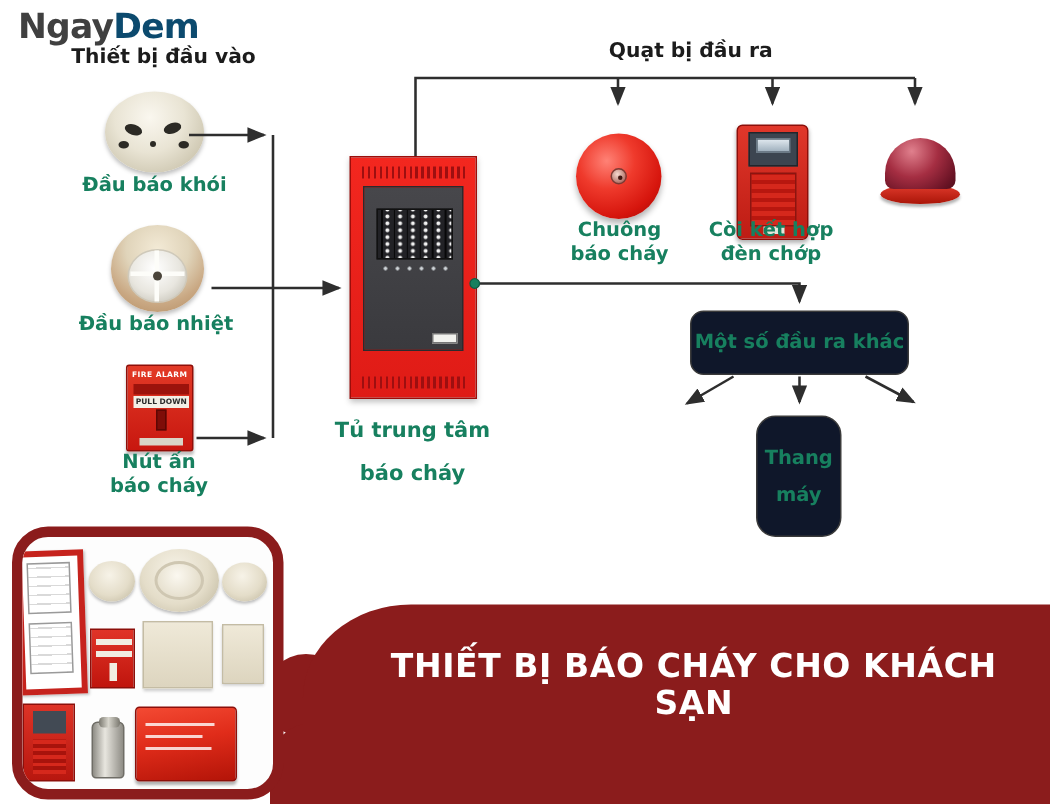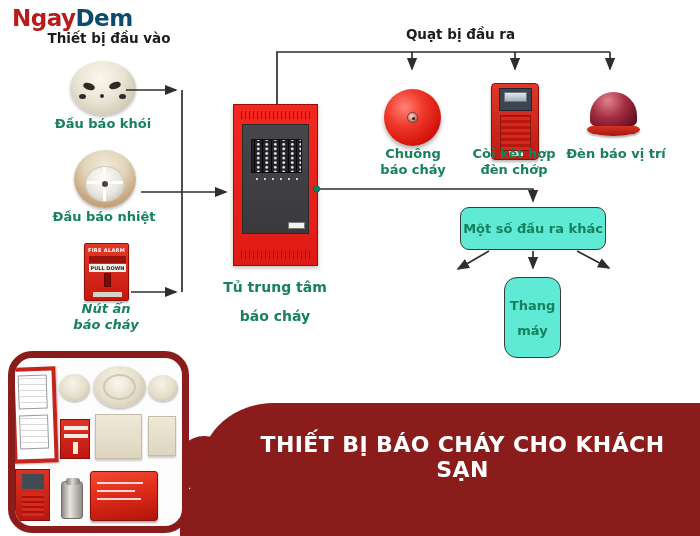--- a/index.html
+++ b/index.html
@@ -5,29 +5,29 @@
   * { margin:0; padding:0; box-sizing:border-box; }
   html,body { background:#ffffff; }
   body { font-family:"DejaVu Sans","Liberation Sans",sans-serif; }
   #stage{
     position:relative; width:700px; height:536px; background:#ffffff;
     overflow:hidden;
   }
   .abs{ position:absolute; }
   
   .logo{ left:12px; top:5px; font-size:23px; font-weight:bold; letter-spacing:-0.5px; z-index:5;}
-  .logo .red{ color:#b91c1c; }
+  .logo .red{ color:#404040; }
   .logo .dark{ color:#0c4a6e; }
   .sec-title{ font-size:13.5px; font-weight:bold; color:#1c1c1c; text-align:center; z-index:5;}
   .lbl{ color:#17805f; font-weight:bold; font-size:13px; text-align:center; line-height:16px; z-index:5;}
   .lbl-big{ font-size:14px; }
   
   svg.wires{ left:0; top:0; z-index:4; }
   
-  .node{ background:#5eead4; border:1.7px solid #3a3a3a; z-index:5;
+  .node{ background:#0f172a; border:1.7px solid #3a3a3a; z-index:5;
          display:flex; flex-direction:column; align-items:center; justify-content:center;
          color:#17805f; font-weight:bold; font-size:13px; text-align:center;}
   .node-wide{ left:460px; top:207px; width:146px; height:43px; border-radius:9px; }
   .node-sm{ width:57px; height:81px; border-radius:13px; gap:10px; }
   .node-sm.tight{ gap:1px; line-height:17px; }
   
   .smoke{ left:70px; top:61px; width:66px; height:54px; z-index:3;}
   .smoke .body{ position:absolute; inset:0; border-radius:50%;
     background:radial-gradient(circle at 45% 32%, #faf7ef 0%, #e9e4d4 45%, #c9c2ab 85%, #b3ab92 100%);
     box-shadow:0 2px 3px rgba(0,0,0,.25);}
@@ -176,21 +176,21 @@
   </div>
   <div class="abs lbl" style="left:44px; top:209px; width:120px;">Đầu báo nhiệt</div>
 
   <div class="abs pull">
     <div class="toptxt">FIRE ALARM</div>
     <div class="band-dark"></div>
     <div class="band-lite">PULL DOWN</div>
     <div class="handle"></div>
     <div class="sticker"></div>
   </div>
-  <div class="abs lbl" style="left:58px; top:301px; width:96px;font-style:italic;">
+  <div class="abs lbl" style="left:58px; top:301px; width:96px;">
     <div>Nút ấn</div>
     <div>báo cháy</div>
   </div>
 
   <div class="abs panel">
     <div class="vent" style="top:6px;"></div>
     <div class="door">
       <div class="ledpanel"></div>
       <div class="ledrow"></div>
       <div class="sticker"></div>
@@ -219,21 +219,20 @@
   </div>
   <div class="abs lbl" style="left:468px; top:146px; width:92px;">
     <div>Còi kết hợp</div>
     <div>đèn chớp</div>
   </div>
 
   <div class="abs dome">
     <div class="base"></div>
     <div class="cap"></div>
   </div>
-  <div class="abs lbl" style="left:560px; top:146px; width:112px;">Đèn báo vị trí</div>
 
   <div class="abs node node-wide">
     <div>Một số đầu ra khác</div>
   </div>
   <div class="abs node node-sm" style="left:504px; top:277px;">
     <div>Thang</div>
     <div>máy</div>
   </div>
 
   <div class="abs banner-bump"></div>

